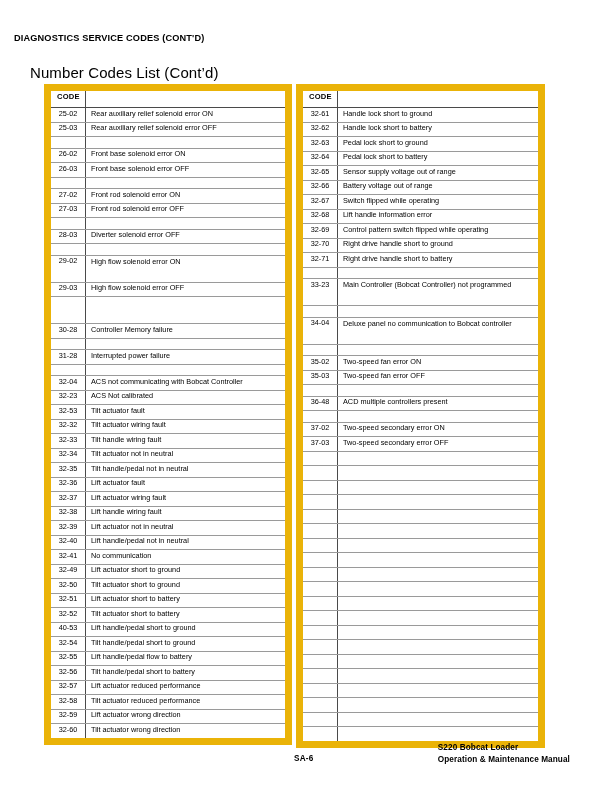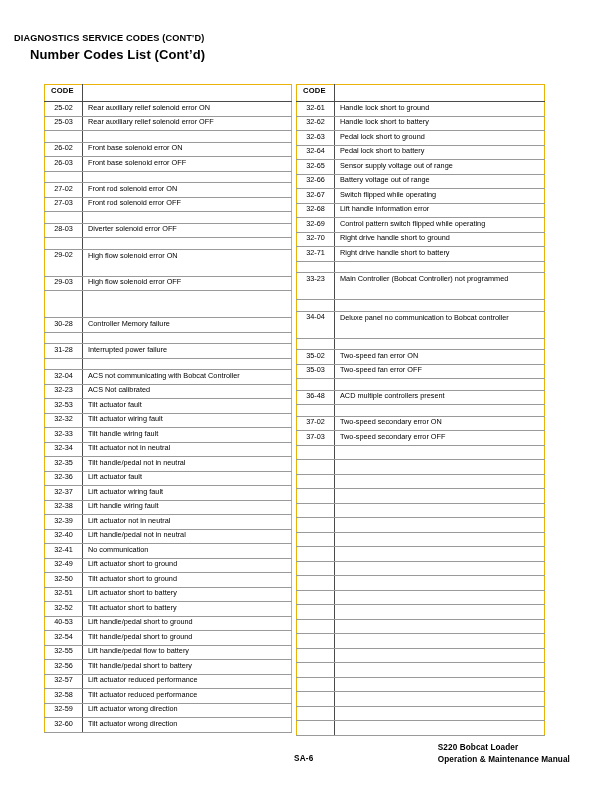--- a/index.html
+++ b/index.html
@@ -22,23 +22,23 @@
     left: 14px;
     top: 27px;
     font-size: 9.2px;
     font-weight: bold;
     letter-spacing: 0.15px;
     white-space: nowrap;
   }
   #section-subtitle {
     position: absolute;
     left: 30px;
-    top: 36px;
-    font-size: 13px;
-    font-weight: bold;
+    top: 52px;
+    font-size: 15px;
+    font-weight: normal;
     letter-spacing: 0.1px;
     white-space: nowrap;
   }
 
   
   .codes-table {
     position: absolute;
     top: 84px;
     border-collapse: collapse;
     table-layout: fixed;
@@ -48,21 +48,21 @@
   #table-left {
     left: 44px;
     width: 248px;
   }
   #table-right {
     left: 296px;
     width: 249px;
   }
   .codes-table table,
   .codes-table {
-    border: 1px solid #eab308;
+    border: 7px solid #eab308;
   }
   .codes-table col.c-code { width: 38px; }
 
   .codes-table th,
   .codes-table td {
     border-left: 1px solid #4a4a4a;
     border-right: 1px solid #4a4a4a;
     border-top: 1px solid #9a9a9a;
     border-bottom: 1px solid #9a9a9a;
     padding: 0;

